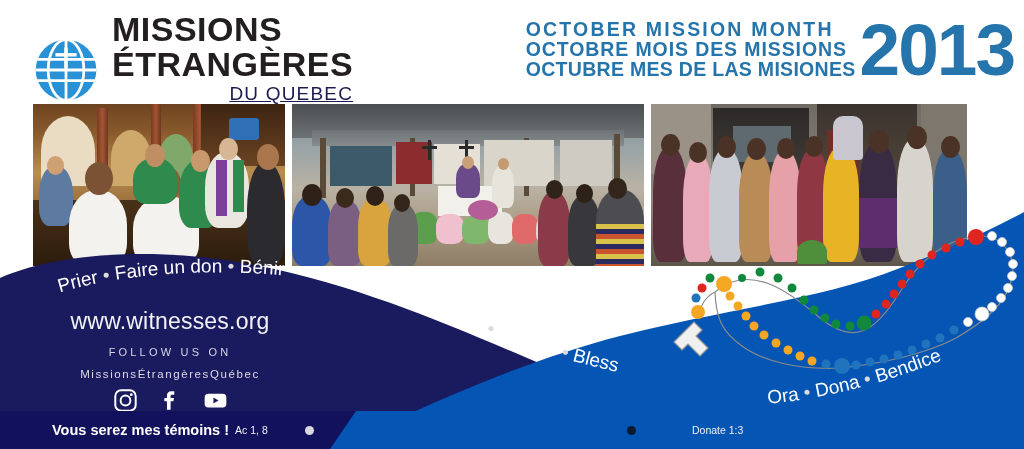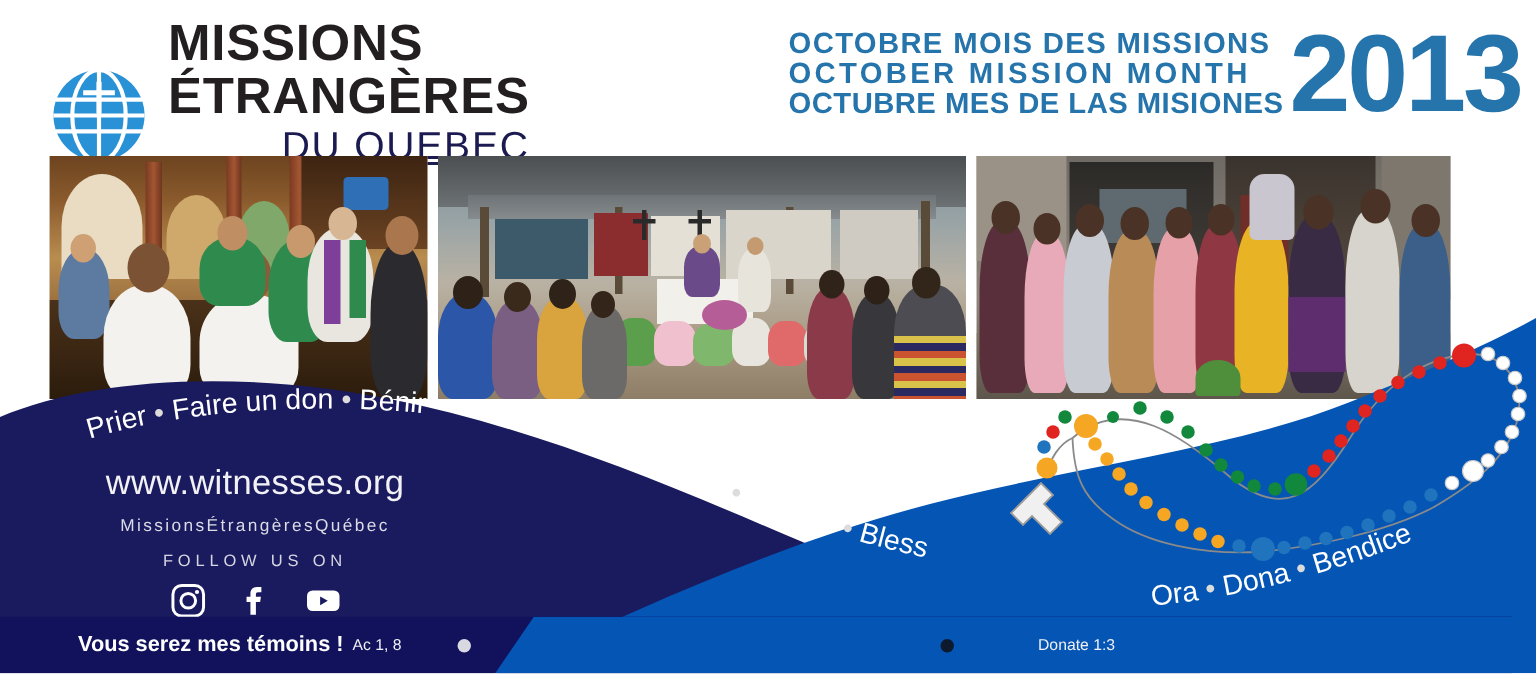--- a/index.html
+++ b/index.html
@@ -34,21 +34,21 @@
   }
   .logo-line{
     font-weight:bold;
     font-size:34px;
     letter-spacing:0.5px;
     color:#231f20;
     line-height:1.02;
     white-space:nowrap;
   }
   #logo-sub{
-    font-size:26px;
+    font-size:19px;
     color:#1b1b52;
     letter-spacing:1.2px;
     text-align:right;
     margin-top:3px;
     white-space:nowrap;
     text-decoration:underline;
   }
 
   #header-right{
     position:absolute;right:10px;top:18px;
@@ -220,22 +220,22 @@
       </svg>
       <div id="logo-text">
         <div class="logo-line">MISSIONS</div>
         <div class="logo-line">ÉTRANGÈRES</div>
         <div id="logo-sub">DU QUEBEC</div>
       </div>
     </div>
 
     <div id="header-right">
       <div id="header-lines">
+        <div class="hl l2">OCTOBER MISSION MONTH</div>
         <div class="hl l1">OCTOBRE MOIS DES MISSIONS</div>
-        <div class="hl l2">OCTOBER MISSION MONTH</div>
         <div class="hl l3">OCTUBRE MES DE LAS MISIONES</div>
       </div>
       <div id="header-year">2013</div>
     </div>
   </div>
 
   <div id="photos">
 
     <div class="photo" id="photo-1">
       <div class="ph-canvas">
@@ -491,22 +491,22 @@
         <tspan> </tspan>
         <tspan class="curve-dot">•</tspan>
         <tspan> </tspan>
         <tspan>Bendice</tspan>
       </textPath>
     </text>
   </svg>
 
   <div id="contact">
     <div id="site-url">www.witnesses.org</div>
+    <div id="follow-label">FOLLOW US ON</div>
     <div id="handle">MissionsÉtrangèresQuébec</div>
-    <div id="follow-label">FOLLOW US ON</div>
     <div id="social-row">
       <svg class="social-ico" viewBox="0 0 24 24">
         <rect x="2.2" y="2.2" width="19.6" height="19.6" rx="5.6" fill="none" stroke="#ffffff" stroke-width="1.9"></rect>
         <circle cx="12" cy="12" r="4.7" fill="none" stroke="#ffffff" stroke-width="1.9"></circle>
         <circle cx="17.6" cy="6.4" r="1.35" fill="#ffffff"></circle>
       </svg>
       <svg class="social-ico" viewBox="0 0 24 24">
         <path fill="#ffffff" d="M15.6,3.2h-2.9c-2.5,0-4.1,1.7-4.1,4.2v2.1H6.1v3.3h2.5v8.1h3.5v-8.1h2.7l0.5-3.3h-3.2V7.9c0-0.9,0.4-1.4,1.4-1.4h2.1V3.2z"></path>
       </svg>
       <svg class="social-ico" viewBox="0 0 24 24">

